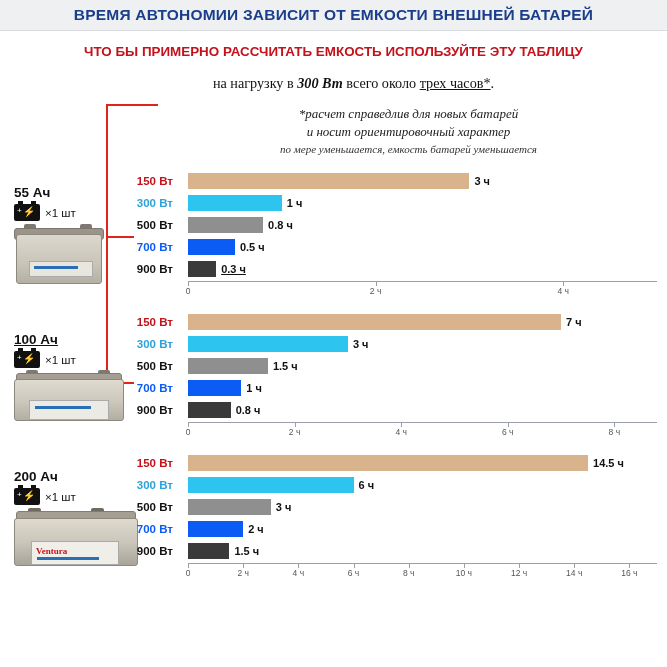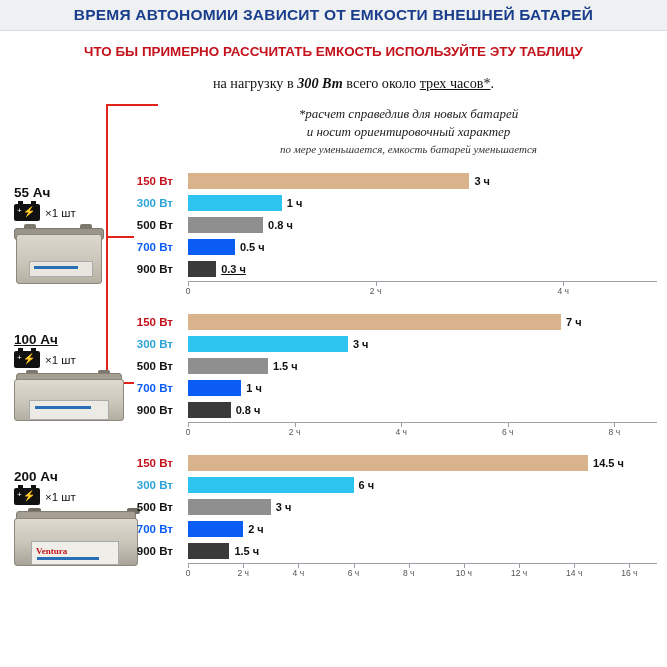--- a/index.html
+++ b/index.html
@@ -130,21 +130,21 @@
   .b55 .lbl:after{content:"";position:absolute;left:4px;top:4px;width:44px;height:3px;background:#2a6fb5;}
 
   .b100{width:108px;height:48px;}
   .b100 .body{position:absolute;left:0;top:8px;width:108px;height:40px;background:linear-gradient(180deg,#dedacf 0%,#ccc7bb 55%,#b3aea2 100%);border:1px solid #8d887c;border-radius:3px;}
   .b100 .lid{position:absolute;left:2px;top:2px;width:104px;height:9px;background:#a49e93;border:1px solid #827c72;border-radius:3px;}
   .b100 .term{position:absolute;top:-1px;width:12px;height:6px;background:#7d7870;border-radius:2px;}
   .b100 .t1{left:12px;} .b100 .t2{right:12px;}
   .b100 .lbl{position:absolute;left:14px;top:20px;width:78px;height:18px;background:#eceae4;border:1px solid #aaa;}
   .b100 .lbl:after{content:"";position:absolute;left:5px;top:5px;width:56px;height:3px;background:#2a6fb5;}
 
-  .b200{width:104px;height:56px;padding-left:36px;}
+  .b200{width:104px;height:56px;}
   .b200 .body{position:absolute;left:0;top:10px;width:122px;height:46px;background:linear-gradient(180deg,#dedacf 0%,#cbc6ba 50%,#a9a49a 100%);border:1px solid #8d887c;border-radius:3px;}
   .b200 .lid{position:absolute;left:2px;top:3px;width:118px;height:10px;background:#a49e93;border:1px solid #827c72;border-radius:3px;}
   .b200 .term{position:absolute;top:0px;width:13px;height:6px;background:#6f6a62;border-radius:2px;}
   .b200 .t1{left:14px;} .b200 .t2{right:14px;}
   .b200 .lbl{position:absolute;left:16px;top:22px;width:86px;height:22px;background:#f0eee8;border:1px solid #aaa;}
   .b200 .brand{position:absolute;left:4px;top:4px;font-size:9px;font-weight:bold;color:#c3121b;font-family:"Liberation Serif",serif;}
   .b200 .lbl:after{content:"";position:absolute;left:5px;bottom:4px;width:62px;height:3px;background:#2a6fb5;}
 
   
   .chart{

